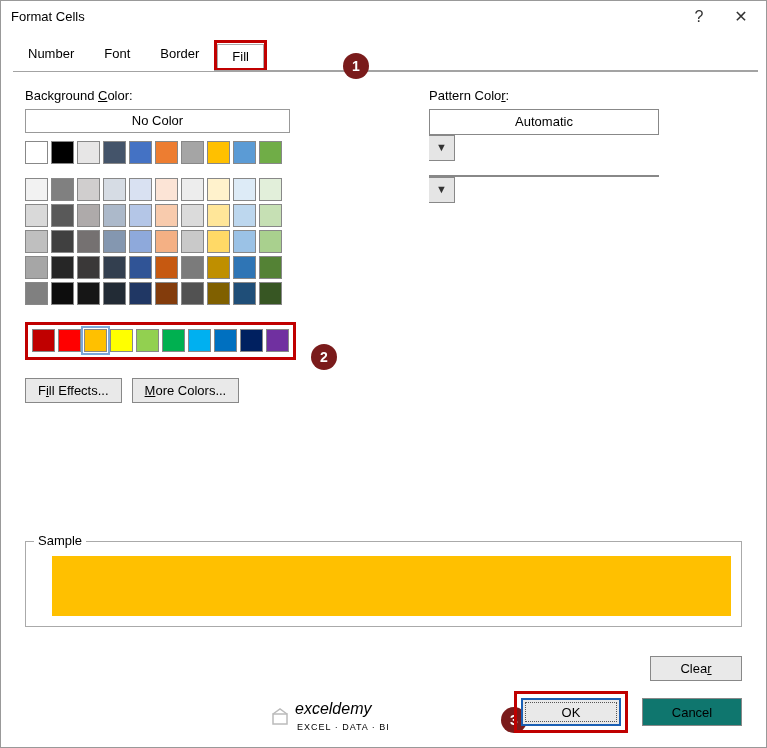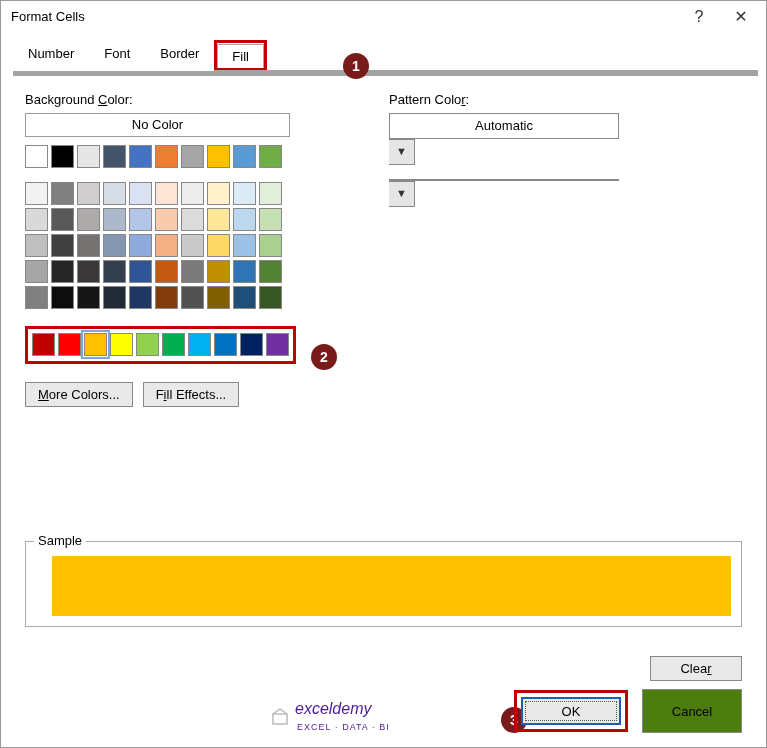--- a/index.html
+++ b/index.html
@@ -1,23 +1,23 @@
 <!DOCTYPE html>
 <html><head>
 <meta charset="utf-8">
 <style>
   * { box-sizing: border-box; font-family: "Segoe UI", Tahoma, sans-serif; font-size: 13px; }
   body { margin: 0; background: #fff; width: 767px; height: 748px; overflow: hidden; position: relative; border: 1px solid #999; }
   .titlebar { display: flex; align-items: center; padding: 6px 4px 6px 10px; font-size: 15px; }
   .titlebar .title { flex: 1; }
   .titlebar .ctl { width: 42px; text-align: center; font-size: 16px; color: #333; }
-  .tabs { display: flex; margin: 8px 8px 0 12px; border-bottom: 6px solid #a3a3a3; position: relative; }
+  .tabs { display: flex; margin: 8px 8px 0 12px; border-bottom: 2px solid #a3a3a3; position: relative; }
   .tab { padding: 4px 14px; border: 1px solid transparent; border-bottom: none; cursor: pointer; position: relative; top: 1px; background: #fff; }
   .tab.active { border-color: #aaa; background: #fff; }
-  .content { padding: 16px 28px 10px 24px; display: flex; gap: 24px; }
+  .content { padding: 16px 28px 10px 24px; display: flex; gap: 64px; }
   .leftcol { width: 340px; }
   .rightcol { flex: 1; }
   .lbl { display: block; margin-bottom: 6px; }
   .nocolor { width: 265px; height: 24px; border: 1px solid #999; text-align: center; line-height: 22px; margin-bottom: 8px; background: #fff; }
   .swrow { display: flex; gap: 3px; margin-bottom: 3px; }
   .swatch { width: 23px; height: 23px; border: 1px solid #888; cursor: pointer; }
   .swatch.sel { outline: 2px solid #7aa7d8; outline-offset: 1px; }
   .themegrid { margin-top: 14px; }
   .stdrow-wrap { margin-top: 14px; border: 3px solid #c00000; padding: 4px 4px 2px 4px; display: inline-block; }
   .btnrow { margin-top: 18px; display: flex; gap: 10px; }
@@ -25,27 +25,27 @@
   .sel-drop { display: flex; width: 230px; margin-bottom: 14px; flex-direction: column; }
   .sel-drop .txt { flex: 1; height: 26px; border: 1px solid #888; text-align: center; line-height: 24px; background: #fff; }
   .sel-drop .arrow { width: 26px; height: 26px; border: 1px solid #888; border-left: none; background: #e5e5e5; text-align: center; line-height: 22px; font-size: 11px; color:#333; }
   .sample-field { position: absolute; left: 24px; right: 24px; bottom: 120px; border: 1px solid #aaa; padding: 14px 10px 10px 26px; }
   .sample-field .legend { position: absolute; top: -9px; left: 8px; background: #fff; padding: 0 4px; }
   .sample-prev { height: 60px; background: #ffc000; }
   .clear-row { position: absolute; right: 24px; bottom: 66px; }
   .okcancel { position: absolute; right: 24px; bottom: 14px; display: flex; gap: 14px; align-items: center; }
   .okbtn-wrap { border: 3px solid #c00000; padding: 4px; }
   .okbtn { width: 100px; height: 28px; border: 2px solid #1a5fb4; background: #e9e9e9; outline: 1px dotted #555; outline-offset: -5px; }
-  .cancelbtn { width: 100px; height: 44px; border: 1px solid #888; background: #4d7c0f; }
+  .cancelbtn { width: 100px; height: 28px; border: 1px solid #888; background: #0f766e; }
   .badge { width: 26px; height: 26px; border-radius: 50%; background: #7a1b1b; color: #fff; display: inline-flex; align-items: center; justify-content: center; font-weight: bold; font-size: 14px; }
   .tab-fill-wrap { position: relative; border: 3px solid #c00000; }
   .badge1 { position: absolute; left: 342px; top: 52px; }
   .badge2 { position: absolute; left: 310px; top: 343px; }
   .badge3 { position: absolute; left: 500px; top: 706px; }
-  .watermark { position: absolute; left: 270px; bottom: 14px; color: #4c1d95; display: flex; align-items: center; gap: 6px; font-style: italic; }
+  .watermark { position: absolute; left: 270px; bottom: 14px; color: #000000; display: flex; align-items: center; gap: 6px; font-style: italic; }
   .watermark .sub { font-size: 9px; letter-spacing: 1px; font-style: normal; margin-left:2px;}
   u.acc { text-decoration: underline; }
 </style>
 </head>
 <body>
 
 <div class="titlebar">
   <span class="title">Format Cells</span>
   <span class="ctl">?</span>
   <span class="ctl">✕</span>
@@ -147,22 +147,22 @@
           <div class="swatch" style="background: rgb(255, 255, 0);"></div>
           <div class="swatch" style="background: rgb(146, 208, 80);"></div>
           <div class="swatch" style="background: rgb(0, 176, 80);"></div>
           <div class="swatch" style="background: rgb(0, 176, 240);"></div>
           <div class="swatch" style="background: rgb(0, 112, 192);"></div>
           <div class="swatch" style="background: rgb(0, 32, 96);"></div>
           <div class="swatch" style="background: rgb(112, 48, 160);"></div>
         </div>
     </div>
     <div class="btnrow">
+      <button class="btn">F<u class="acc">i</u>ll Effects...</button>
       <button class="btn"><u class="acc">M</u>ore Colors...</button>
-      <button class="btn">F<u class="acc">i</u>ll Effects...</button>
     </div>
   </div>
   <div class="rightcol">
     <span class="lbl">Pattern Colo<u class="acc">r</u>:</span>
     <div class="sel-drop">
       <div class="txt">Automatic</div>
       <div class="arrow">▼</div>
     </div>
     <div class="sel-drop">
       <div class="txt"></div>

